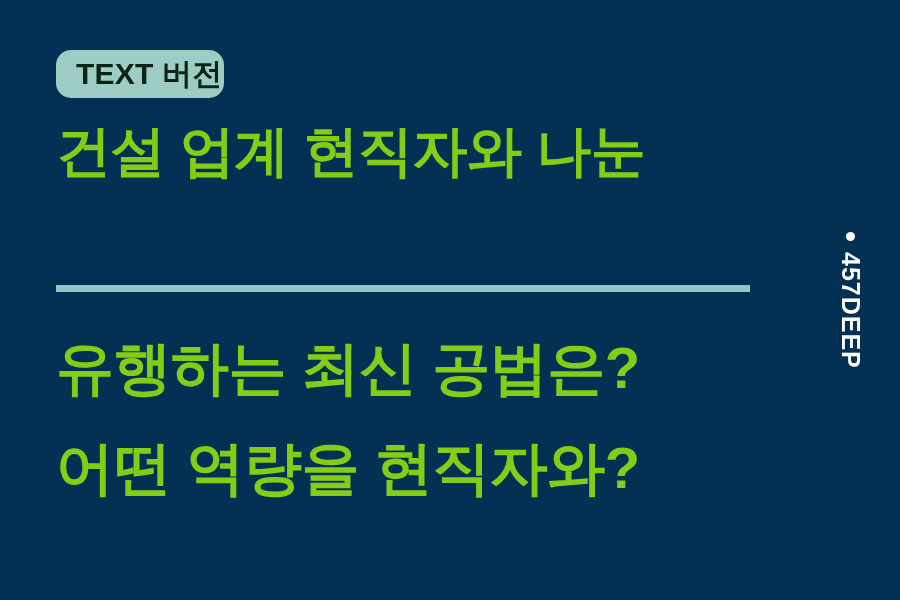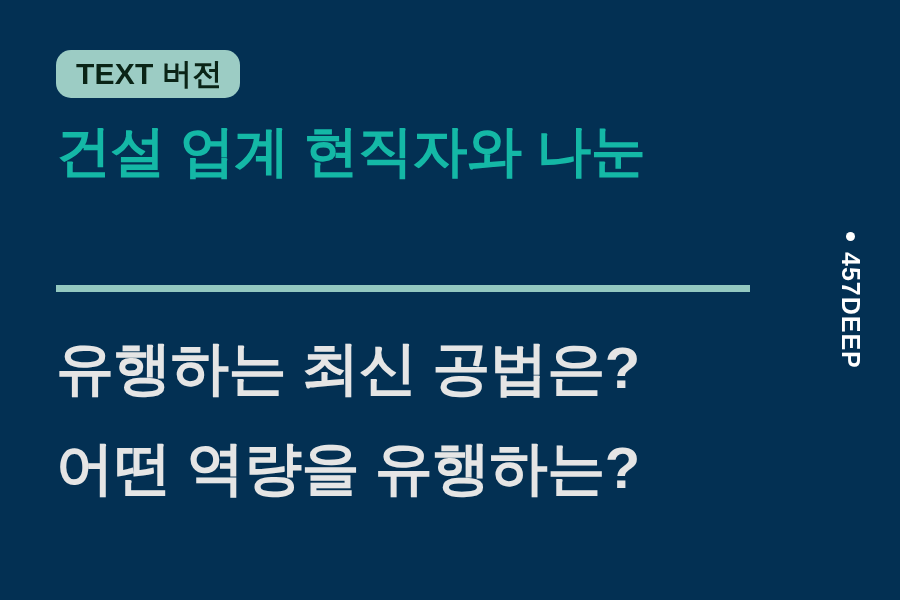--- a/index.html
+++ b/index.html
@@ -29,21 +29,21 @@
     width: 760px;
     height: 600px;
   }
 
   
   .badge {
     position: absolute;
     left: 0px;
     top: 50px;
     height: 48px;
-    padding: 0 18px 0 20px;
+    padding: 0 2px 0 20px;
     border-radius: 15px;
     background: #9CCCC4;
     display: flex;
     align-items: center;
     box-sizing: border-box;
   }
   .badge-label {
     font-size: 30px;
     font-weight: 700;
     color: #0A2416;
@@ -55,21 +55,21 @@
   
   .headline-yellow {
     position: absolute;
     left: 0px;
     top: 112px;
     width: 760px;
   }
   .headline-yellow .hline {
     font-size: 55px;
     font-weight: 700;
-    color: #14b8a6;
+    color: #84cc16;
     line-height: 1.42;
     letter-spacing: -0.5px;
     white-space: nowrap;
   }
 
   
   .divider {
     position: absolute;
     left: 0px;
     top: 285px;
@@ -81,21 +81,21 @@
   
   .headline-white {
     position: absolute;
     left: 0px;
     top: 318px;
     width: 760px;
   }
   .headline-white .hline {
     font-size: 58px;
     font-weight: 700;
-    color: #e5e5e5;
+    color: #84cc16;
     line-height: 1.72;
     letter-spacing: -0.5px;
     white-space: nowrap;
   }
 
   
   .brand {
     position: absolute;
     right: 30px;
     top: 232px;
@@ -134,21 +134,21 @@
     </div>
 
     <div class="headline-yellow">
       <div class="hline">건설 업계 현직자와 나눈</div>
     </div>
 
     <div class="divider"></div>
 
     <div class="headline-white">
       <div class="hline">유행하는 최신 공법은?</div>
-      <div class="hline">어떤 역량을 유행하는?</div>
+      <div class="hline">어떤 역량을 현직자와?</div>
     </div>
 
   </div>
 
   <div class="brand">
     <span class="brand-dot"></span>
     <span class="brand-text">457DEEP</span>
   </div>
 
 </div>

